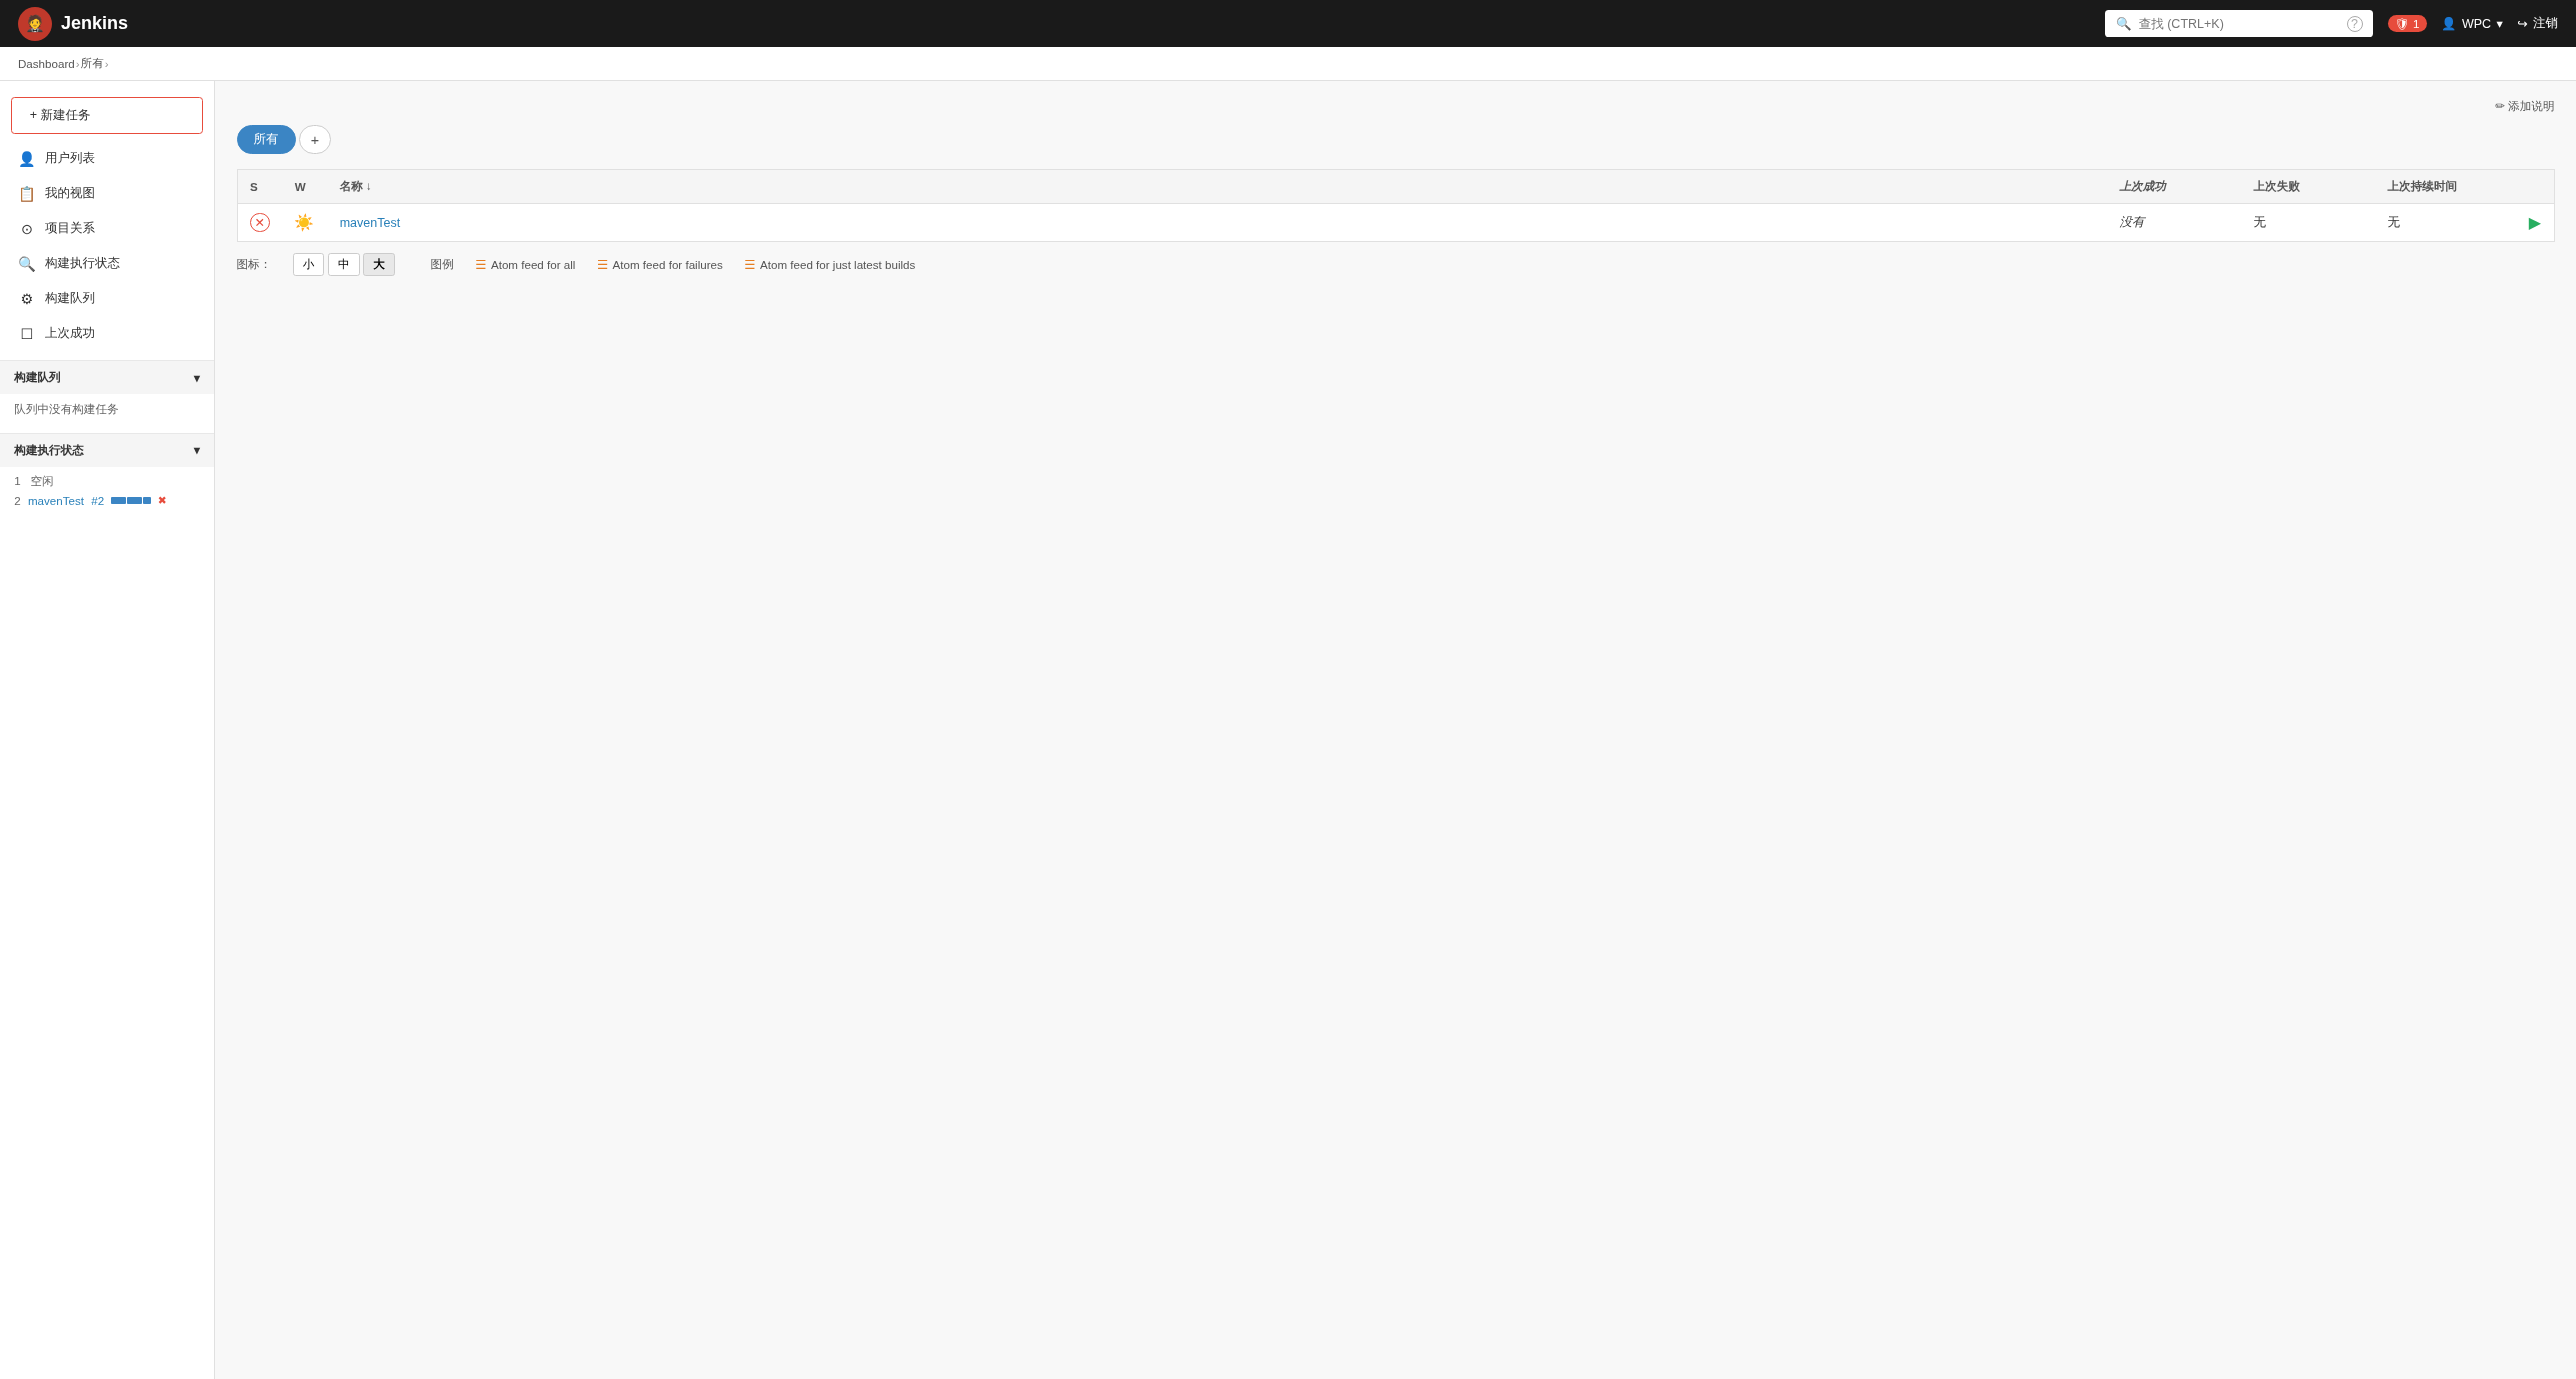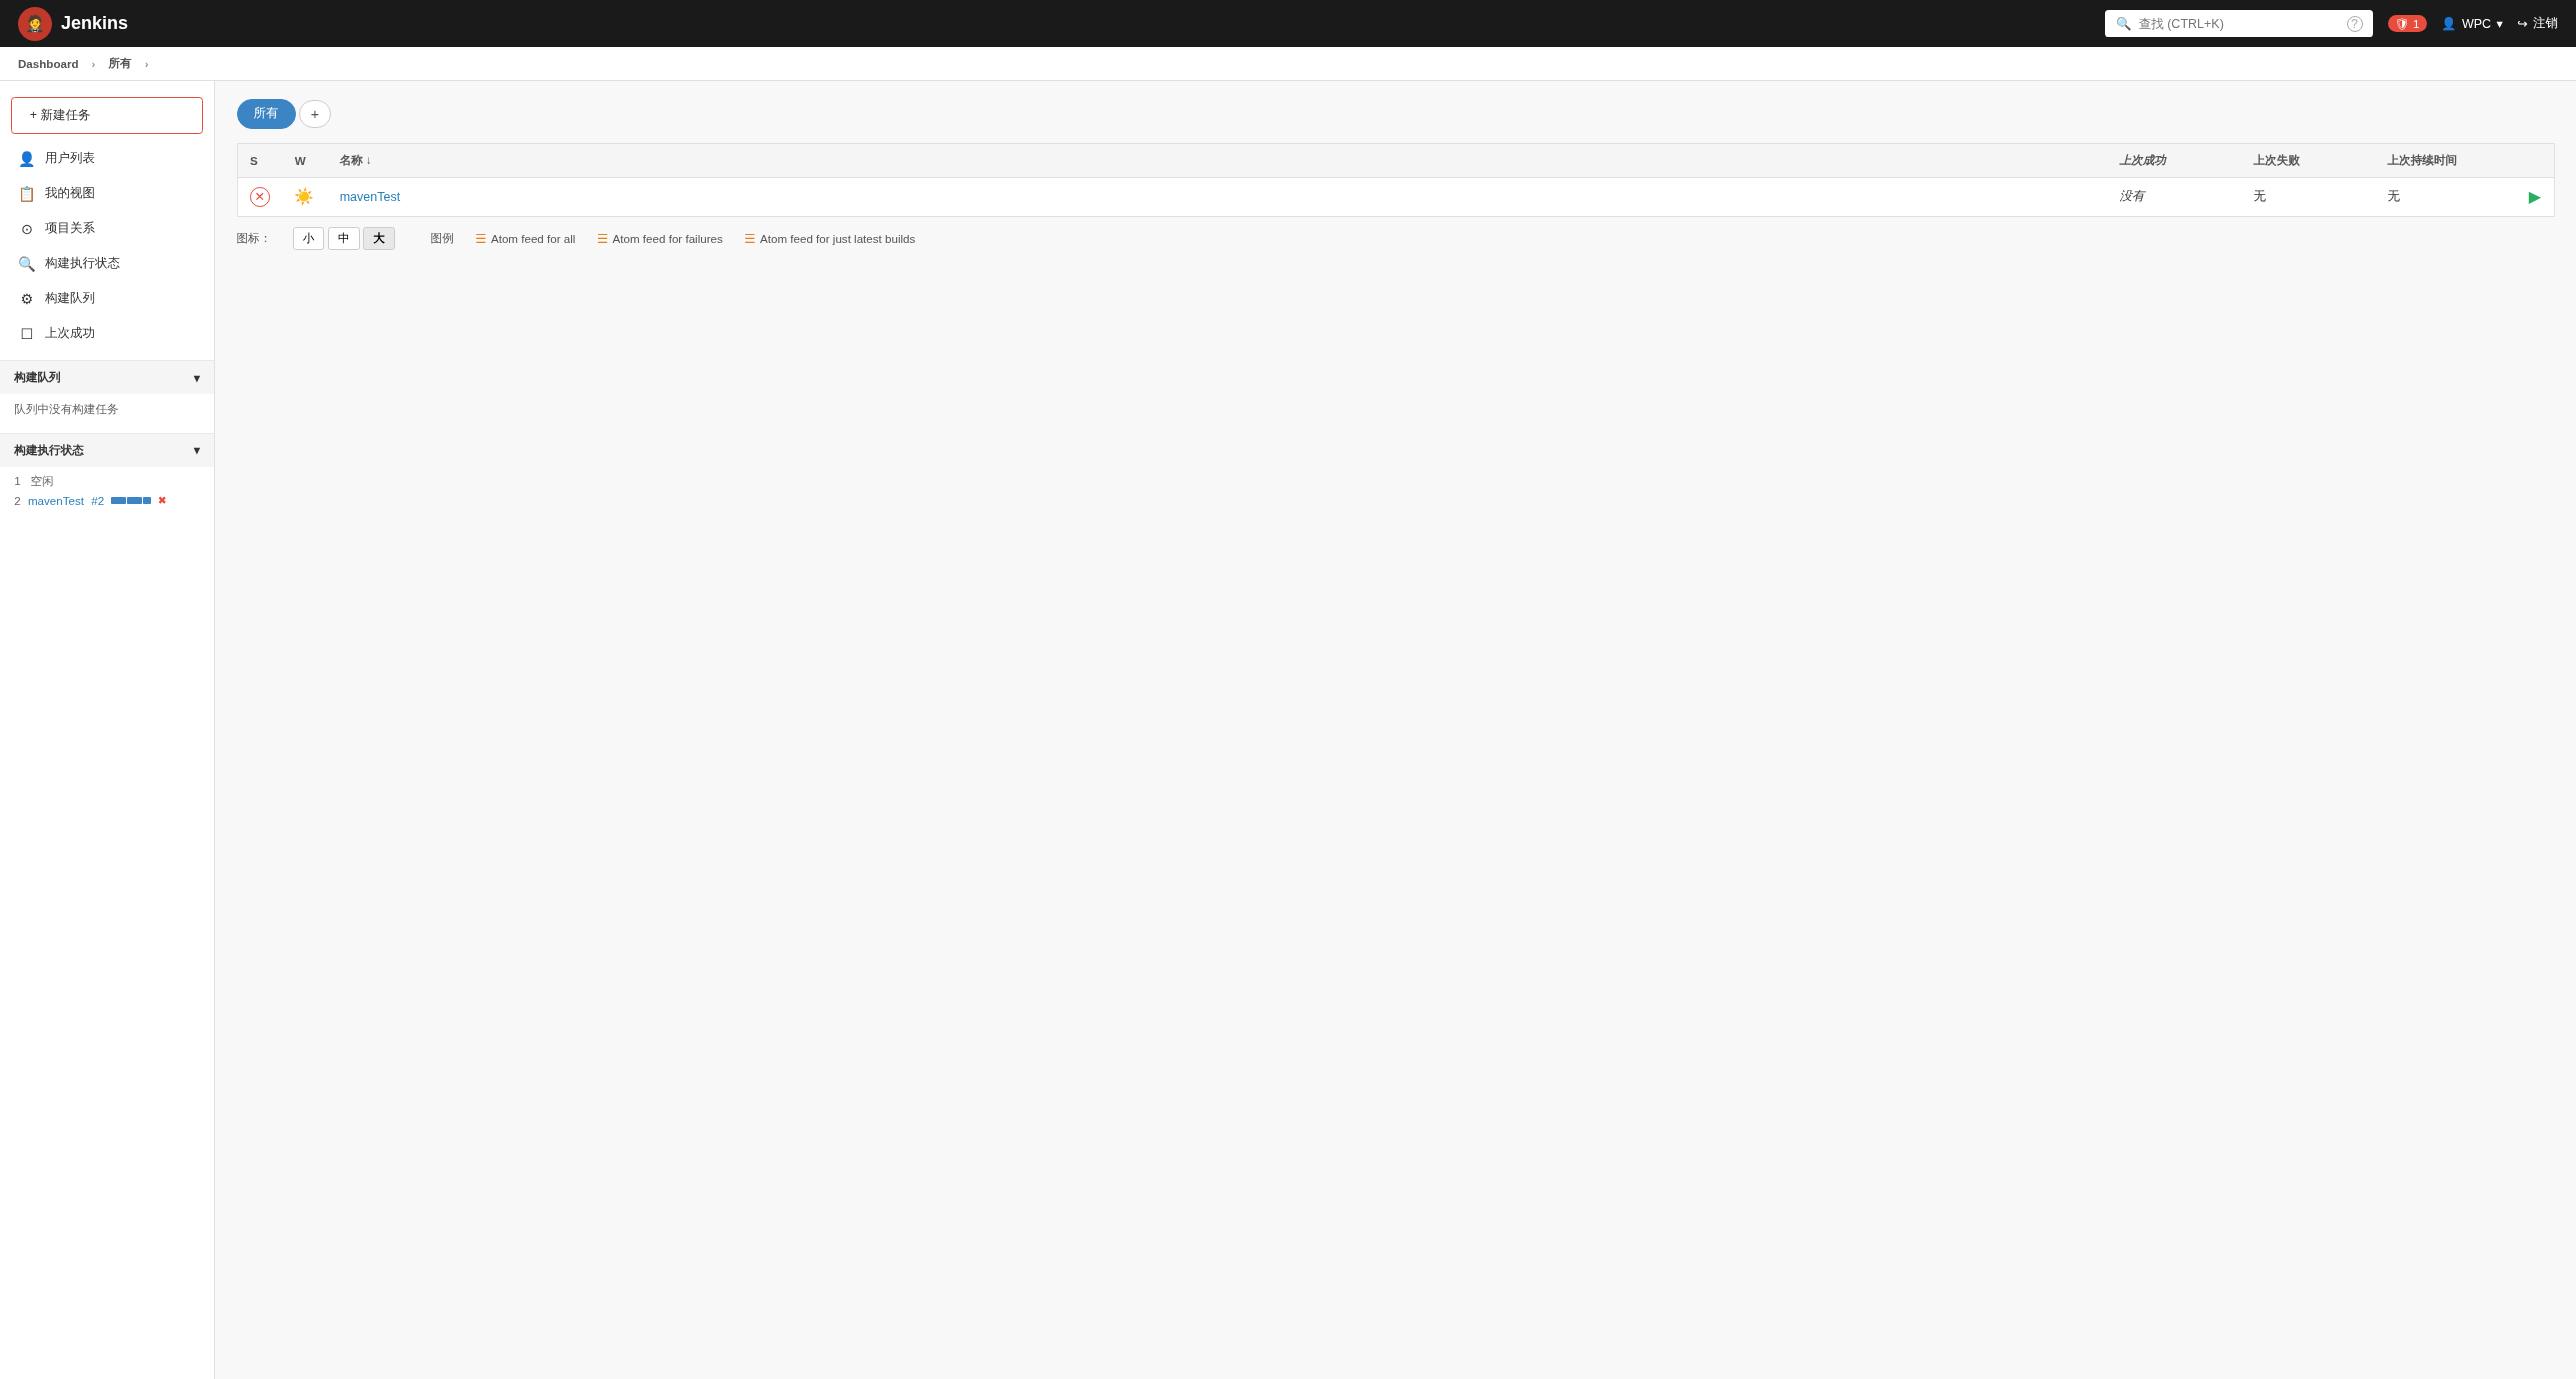--- a/index.html
+++ b/index.html
@@ -84,22 +84,21 @@
 
     
     .breadcrumb {
       padding: 9px 18px;
       font-size: 11.6px;
       color: #555;
       background: #fff;
       border-bottom: 0.9px solid #e0e0e0;
       display: flex;
       align-items: center;
-      gap: 13px;
-      font-weight: bold;
+      gap: 1px;
     }
     .breadcrumb a { color: #555; text-decoration: none; }
     .breadcrumb-sep { color: #999; }
 
     
     .main-layout {
       display: flex;
       min-height: calc(100vh - 47px - 32px);
     }
 
@@ -404,20 +403,23 @@
           </div>
           <span style="color:#e74c3c;cursor:pointer;font-size:10.7px;">✖</span>
         </div>
       </div>
     </div>
 
   </aside>
 
   <main class="main-content">
 
+    <div class="add-desc">
+      <span>✏ 添加说明</span>
+    </div>
 
     <div class="tabs-bar">
       <button class="tab-btn active">所有</button>
       <button class="tab-add">+</button>
     </div>
 
     <table class="jobs-table">
       <thead>
         <tr>
           <th class="col-s">S</th>

